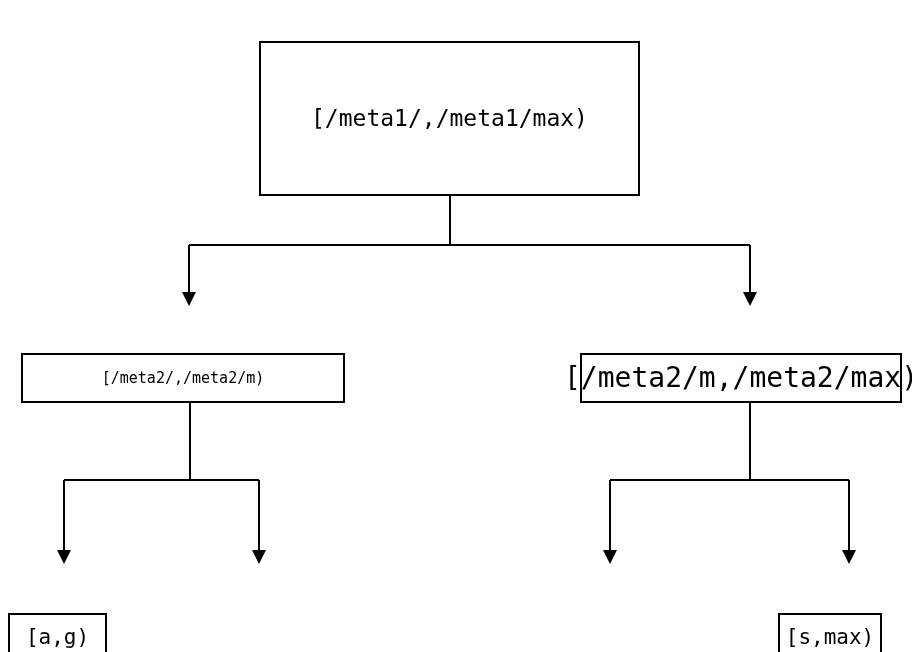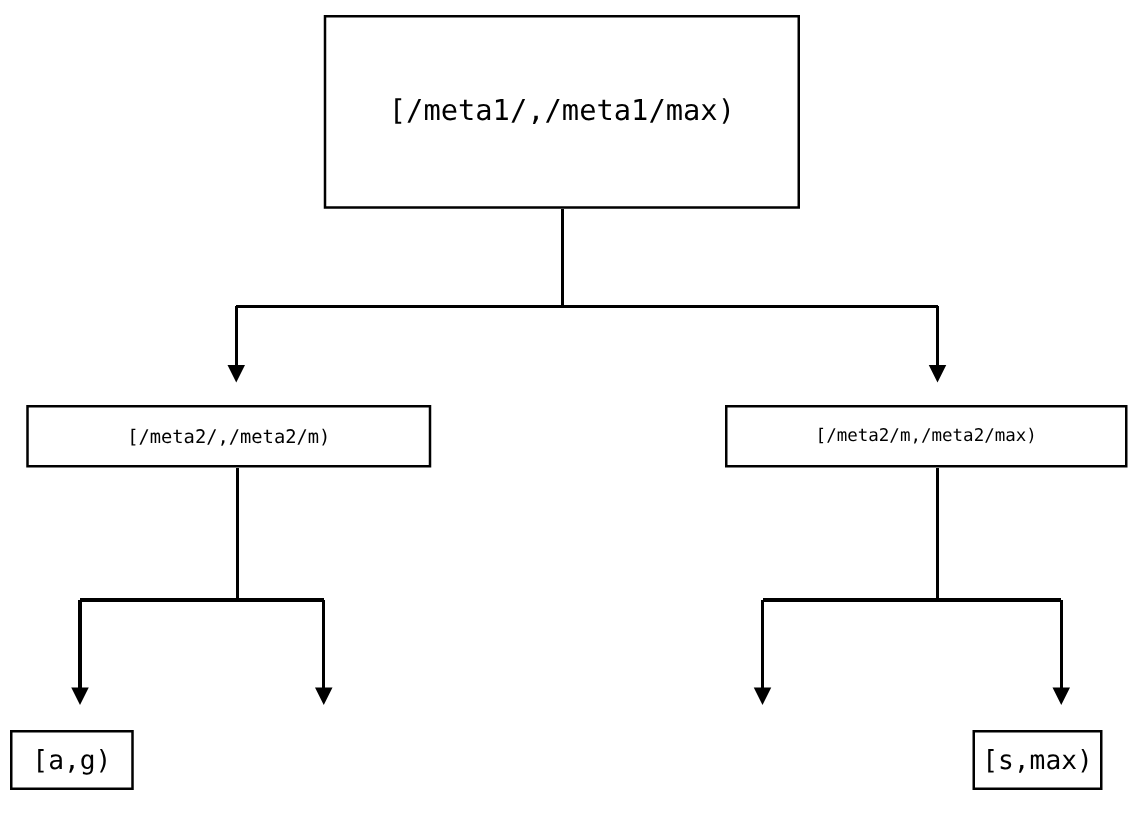--- a/index.html
+++ b/index.html
@@ -19,20 +19,21 @@
     position: absolute;
     box-sizing: border-box;
     border: 2.5px solid #000000;
     background: #ffffff;
     display: flex;
     align-items: center;
     justify-content: center;
     color: #000000;
     white-space: pre;
     letter-spacing: 0px;
+    margin-top: 29px;
   }
   .node-label {
     display: block;
     line-height: 1;
   }
   .node-root {
     left: 259px;
     top: 12px;
     width: 381px;
     height: 155px;
@@ -43,21 +44,21 @@
     top: 324px;
     width: 324px;
     height: 50px;
     font-size: 15px;
   }
   .node-mid-right {
     left: 580px;
     top: 324px;
     width: 322px;
     height: 50px;
-    font-size: 14px;
+    font-size: 28px;
   }
   .node-leaf {
     height: 48px;
     font-size: 21px;
   }
   .leaf-ag   { left: 8px;   top: 584px; width: 99px; }
   .leaf-gm   { left: 208px; top: 584px; width: 98px; }
   .leaf-ms   { left: 553px; top: 584px; width: 99px; }
   .leaf-smax { left: 778px; top: 584px; width: 104px; }
 

